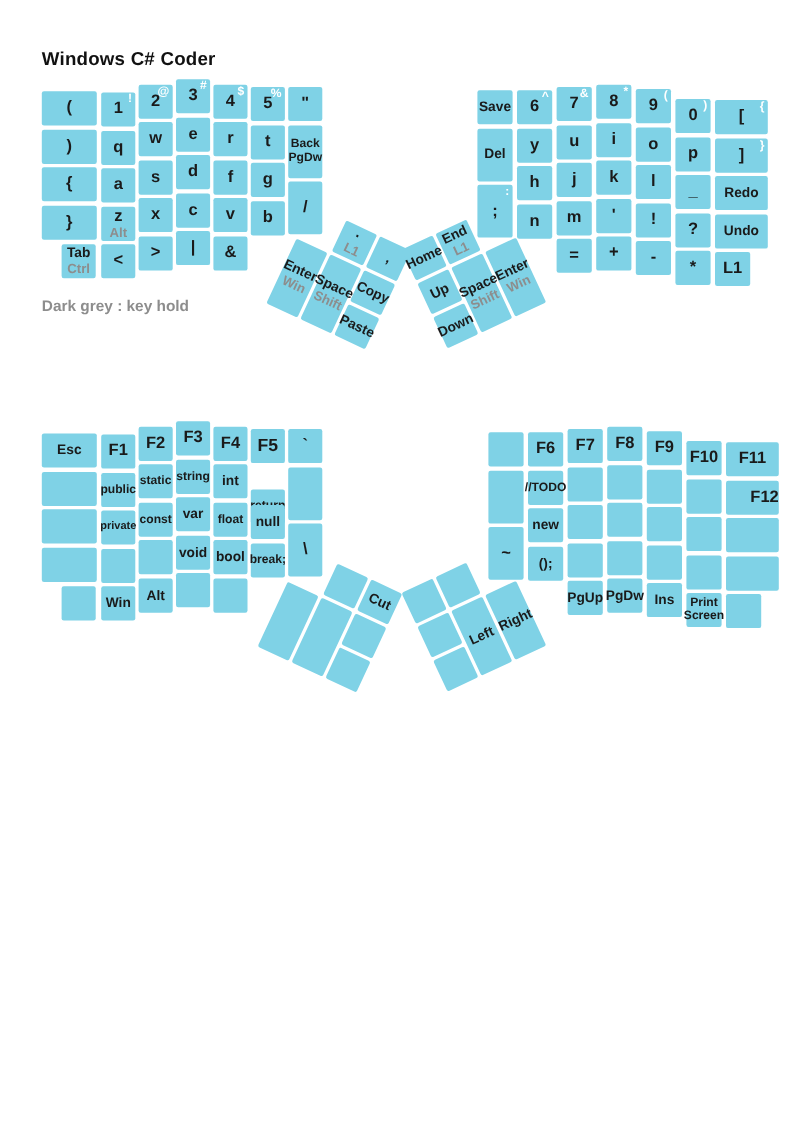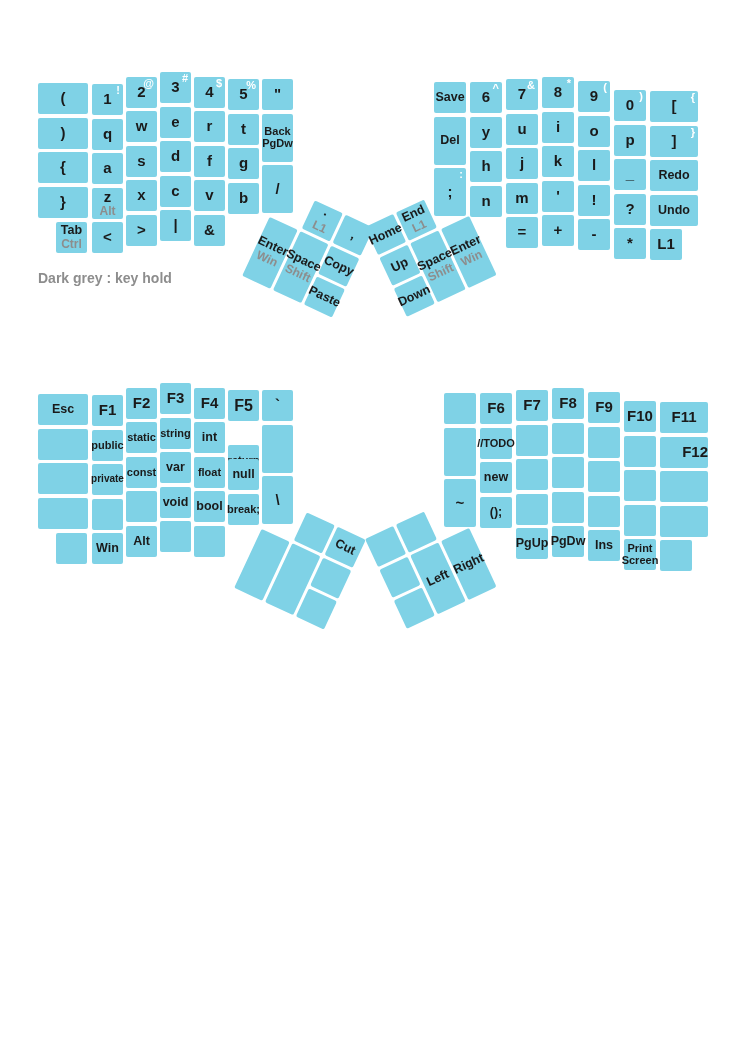--- a/index.html
+++ b/index.html
@@ -38,20 +38,21 @@
   }
   .key .hold{font-size:12px;font-weight:700;color:var(--hold);margin-top:0px;}
   .thumb{position:absolute;width:99px;height:99px;}
   .thumb.tl{transform:rotate(25deg);transform-origin:0 0;}
   .thumb.tr{transform:rotate(-25deg);transform-origin:0 0;}
 </style>
 </head>
 <body>
 
 <div class="sheet">
+  <div class="title" id="title-layer1">Windows C# Coder</div>
   <div class="note">Dark grey : key hold</div>
   <div id="board" style="position:absolute;left:0;top:0;width:736px;height:1041px;">
       <div>
         <div class="key" style="left: 38px; top: 83px; width: 50px; height: 31px;">
           <span class="lab" style="font-size: 15px;">(</span>
         </div>
         <div class="key" style="left: 38px; top: 118px; width: 50px; height: 31px;">
           <span class="lab" style="font-size: 15px;">)</span>
         </div>
         <div class="key" style="left: 38px; top: 152px; width: 50px; height: 31px;">

